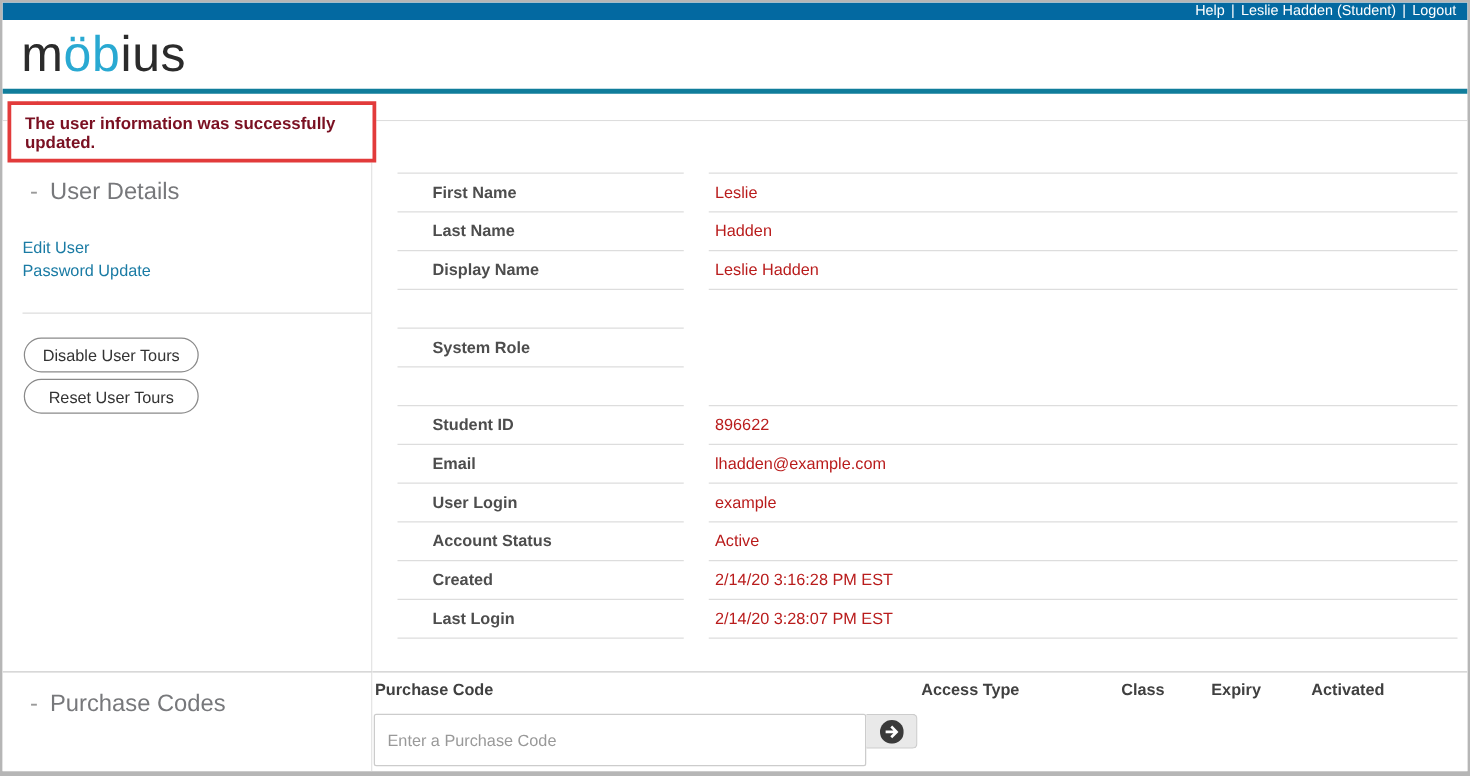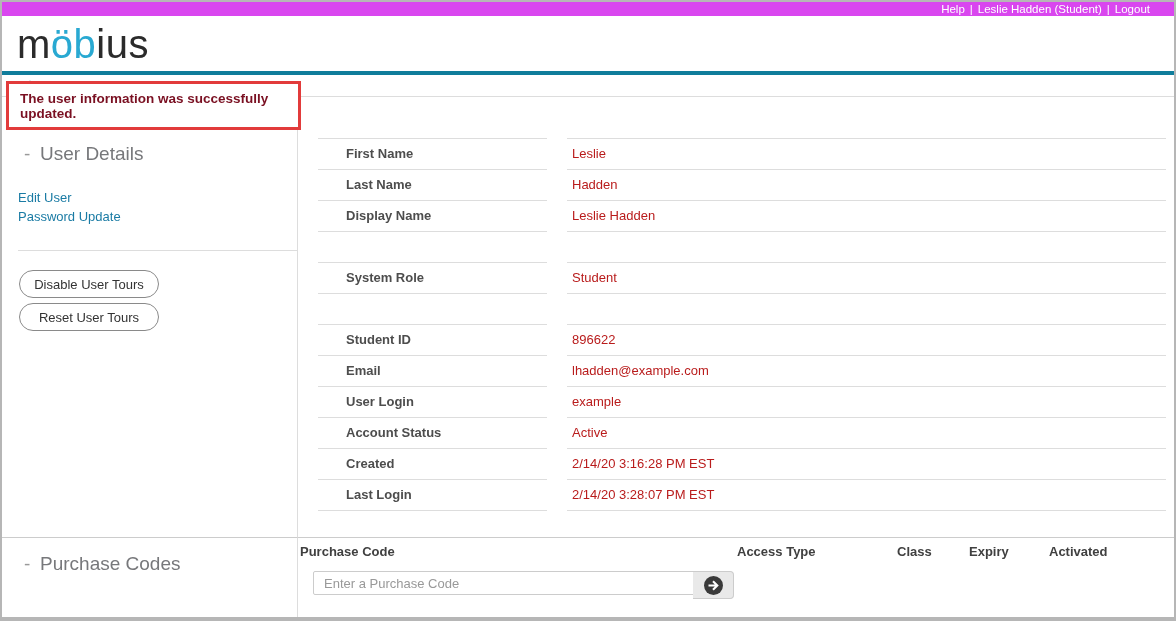--- a/index.html
+++ b/index.html
@@ -6,22 +6,22 @@
   html,body { background:#e9e9e9; }
   body { font-family:"Liberation Sans", sans-serif; }
 
   .window{
     position:relative; width:1176px; height:621px; background:#fff;
     border:2px solid #b6b6b6; border-bottom-width:4px; overflow:hidden;
   }
 
   
   .topbar{
-    height:14px; background:#d946ef; display:flex; align-items:center;
-    justify-content:flex-end; padding-right:24px; gap:5px;
+    height:14px; background:#0369a1; display:flex; align-items:center;
+    justify-content:flex-end; padding-right:9px; gap:5px;
     color:#fff; font-size:11.5px; line-height:14px;
   }
   .topbar a{ color:#fff; text-decoration:none; cursor:pointer; }
   .topbar .sep{ color:#fff; }
 
   
   .logobar{ height:55px; background:#fff; display:flex; align-items:center; padding-left:15px; }
   .logo{ font-size:40px; letter-spacing:.5px; line-height:1; user-select:none; }
   .logo .dark{ color:#2b2b2b; }
   .logo .teal{ color:#29a9d2; }
@@ -73,21 +73,21 @@
   .vrow > div{ border-bottom:1px solid #ddd; padding:8px 0; font-size:13px; line-height:14px; }
   .vtable .vrow:first-child > div{ border-top:1px solid #ddd; }
   .vlabel{ width:229px; padding-left:28px !important; font-weight:bold; color:#4d4d4d; }
   .vvalue{ flex:1; padding-left:5px !important; color:#b91c1c; }
 
   
   .side-bottom{ padding-top:15px; }
   .pc-main{ position:relative; font-size:13px; }
   .pc-head{ position:absolute; top:6px; font-weight:bold; color:#404040; white-space:nowrap; }
   .pc-input{
-    position:absolute; top:33px; left:15px; width:394px; height:24px;
+    position:absolute; top:33px; left:1px; width:394px; height:42px;
     border:1px solid #ccc; border-radius:2px; padding:0 10px;
     font-family:"Liberation Sans", sans-serif; font-size:13px; color:#6d28d9;
   }
   .pc-input::placeholder{ color:#999; }
   .pc-go{
     position:absolute; top:33px; left:395px; width:41px; height:28px;
     background:#e9e9e9; border:1px solid #ccc; border-left:none;
     border-radius:0 4px 4px 0; display:flex; align-items:center; justify-content:center;
     cursor:pointer;
   }
@@ -154,21 +154,20 @@
         </div>
         <div class="vrow">
           <div class="vlabel">Display Name</div>
           <div class="vvalue">Leslie Hadden</div>
         </div>
       </div>
 
       <div class="vtable">
         <div class="vrow">
           <div class="vlabel">System Role</div>
-          <div class="vvalue">Student</div>
         </div>
       </div>
 
       <div class="vtable">
         <div class="vrow">
           <div class="vlabel">Student ID</div>
           <div class="vvalue">896622</div>
         </div>
         <div class="vrow">
           <div class="vlabel">Email</div>

